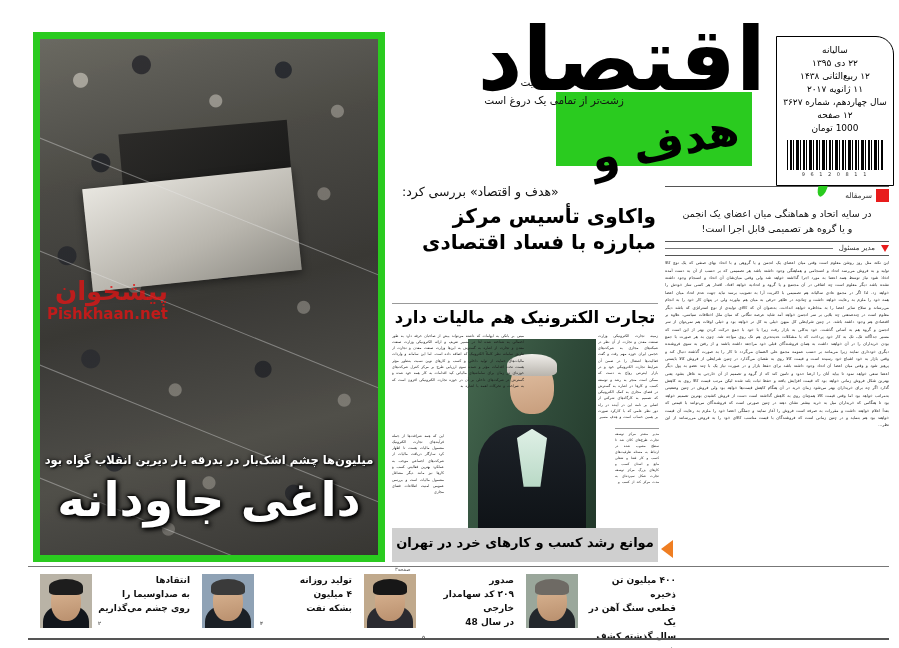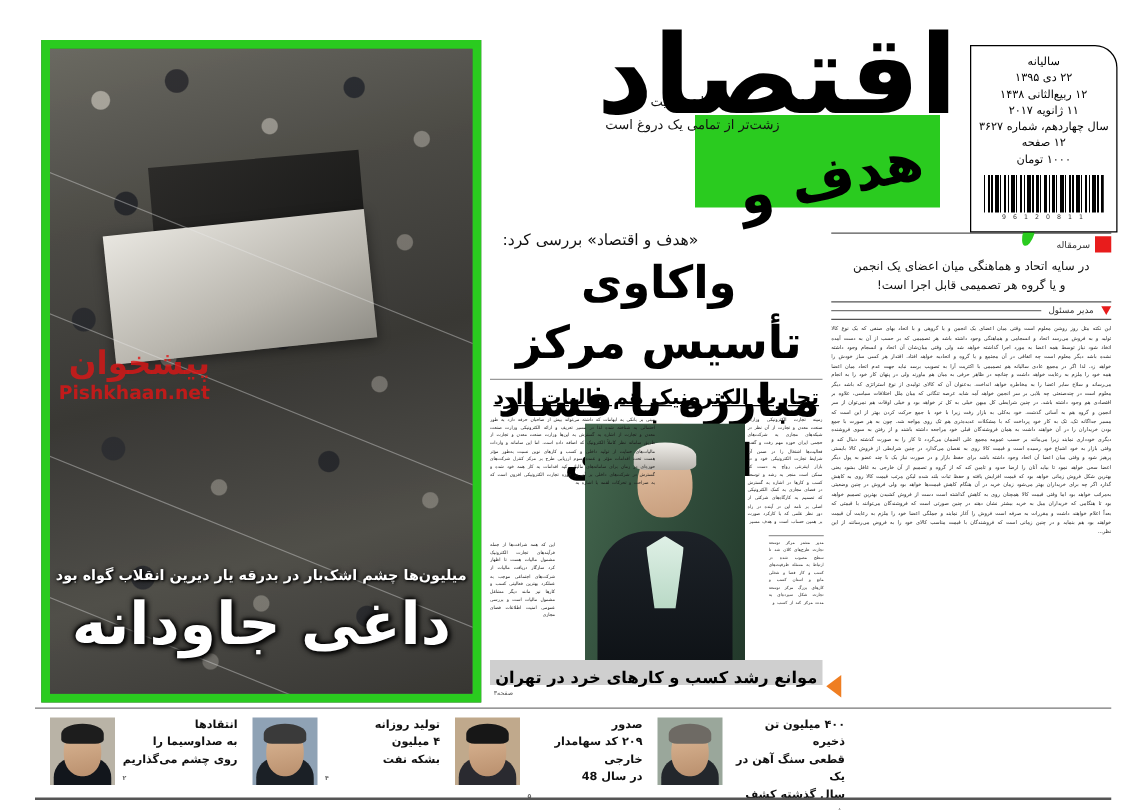--- a/index.html
+++ b/index.html
@@ -246,45 +246,45 @@
     text-align: center;
   }
   .lead-kicker {
     font-size: 12.5px;
     color: #111;
     margin-bottom: 4px;
     text-align: left;
     padding-left: 4px;
   }
   .lead-title {
-    font-size: 36px;
+    font-size: 20px;
     font-weight: bold;
     line-height: 1.32;
     color: #000;
     letter-spacing: -0.5px;
+    text-align: right;
   }
 
   
   .center-art {
     position: absolute;
     left: 392px;
     top: 303px;
     width: 266px;
     border-top: 1px solid #999;
     padding-top: 4px;
     direction: rtl;
   }
   .center-head {
     font-size: 16.5px;
     font-weight: bold;
     text-align: center;
     color: #000;
     line-height: 1.25;
     margin-bottom: 4px;
-    text-decoration: underline;
   }
   .center-body {
     position: relative;
     height: 205px;
   }
   .col-text {
     font-size: 3.6px;
     line-height: 1.75;
     text-align: justify;
     color: #1a1a1a;
@@ -349,21 +349,21 @@
     text-align: left;
     margin-top: 1px;
   }
 
   
   .subbar {
     position: absolute;
     left: 392px;
     top: 528px;
     width: 266px;
-    height: 20px;
+    height: 34px;
     background: #cfcfcf;
     direction: rtl;
   }
   .subbar-text {
     font-size: 13px;
     font-weight: bold;
     color: #000;
     text-align: center;
     line-height: 30px;
   }
@@ -556,21 +556,21 @@
       <div>زشت‌تر از تمامی یک دروغ است</div>
     </div>
 
     <div class="infobox">
       <div class="line">سالیانه</div>
       <div class="line">۲۲ دی ۱۳۹۵</div>
       <div class="line">۱۲ ربیع‌الثانی ۱۴۳۸</div>
       <div class="line">۱۱ ژانویه ۲۰۱۷</div>
       <div class="line">سال چهاردهم، شماره ۳۶۲۷</div>
       <div class="line">۱۲ صفحه</div>
-      <div class="line">۱۰۰۰ تومان</div>
+      <div class="line">1000 تومان</div>
       <div class="barcode"></div>
       <div class="barcode-num">1 1 8 0 2 1 6 9</div>
     </div>
   </div>
 
   <div class="mainphoto">
     <div class="crowd"></div>
     <div class="truck2"></div>
     <div class="truck"></div>
 

